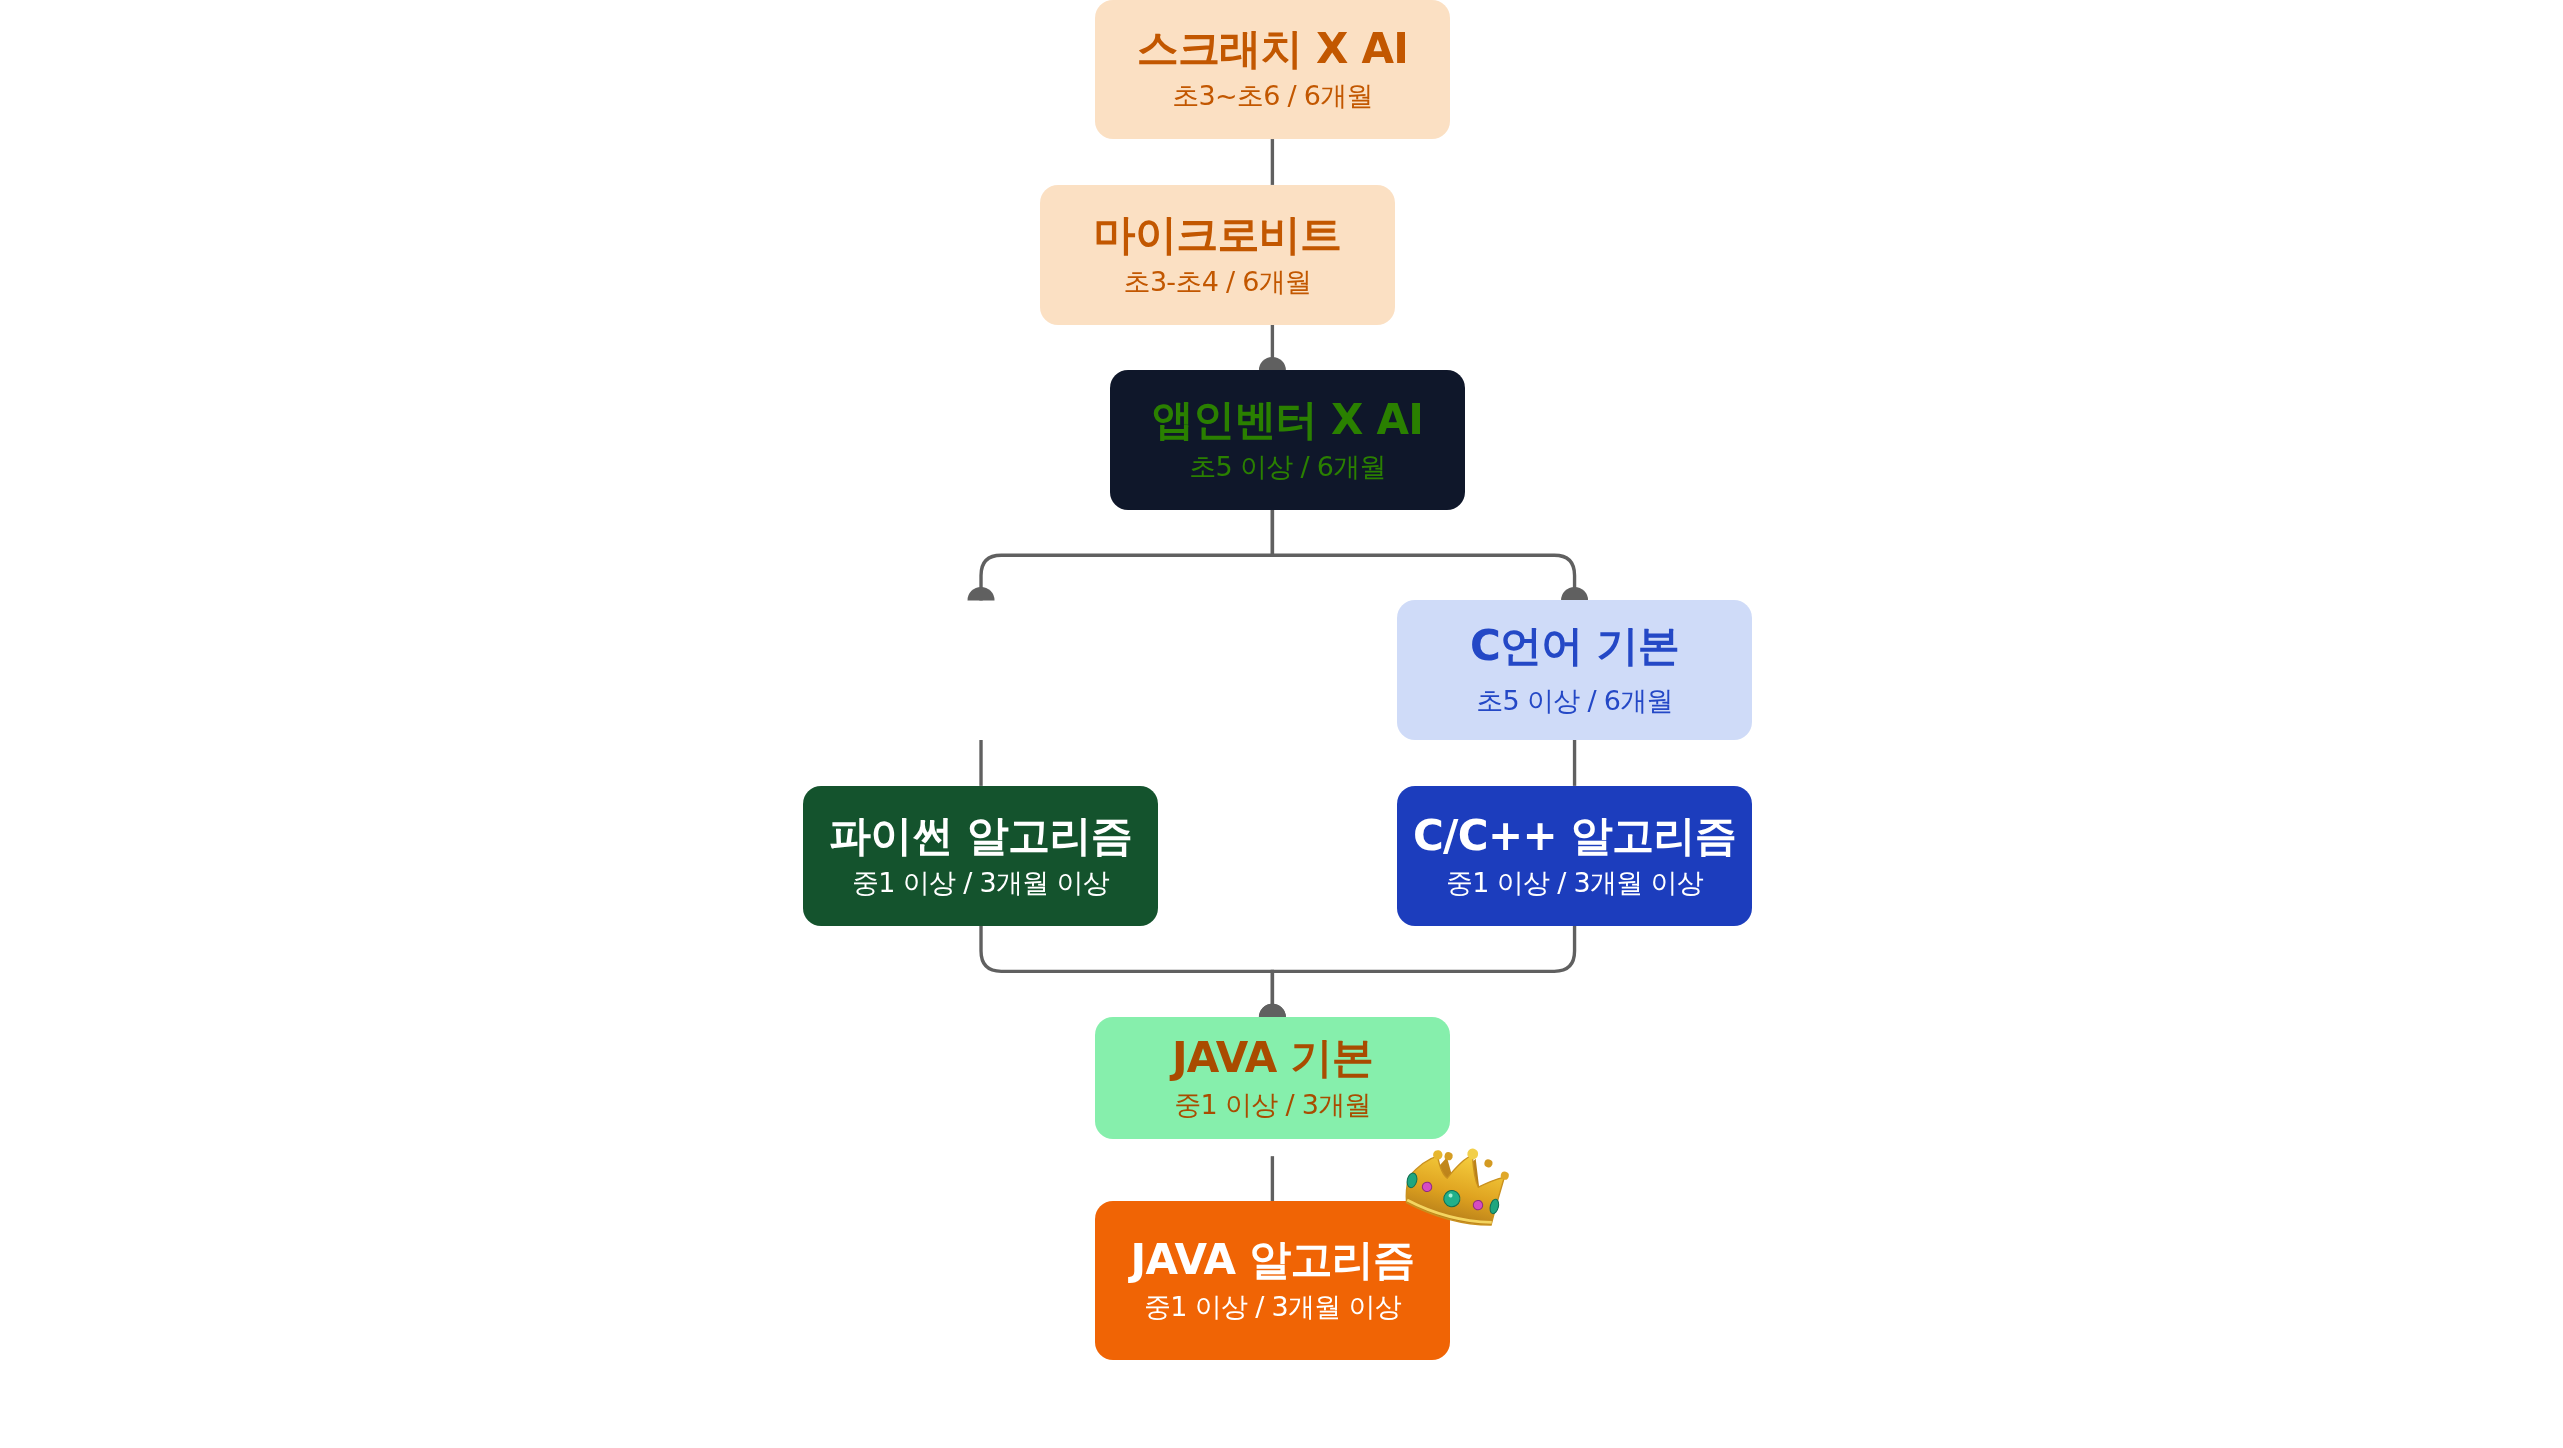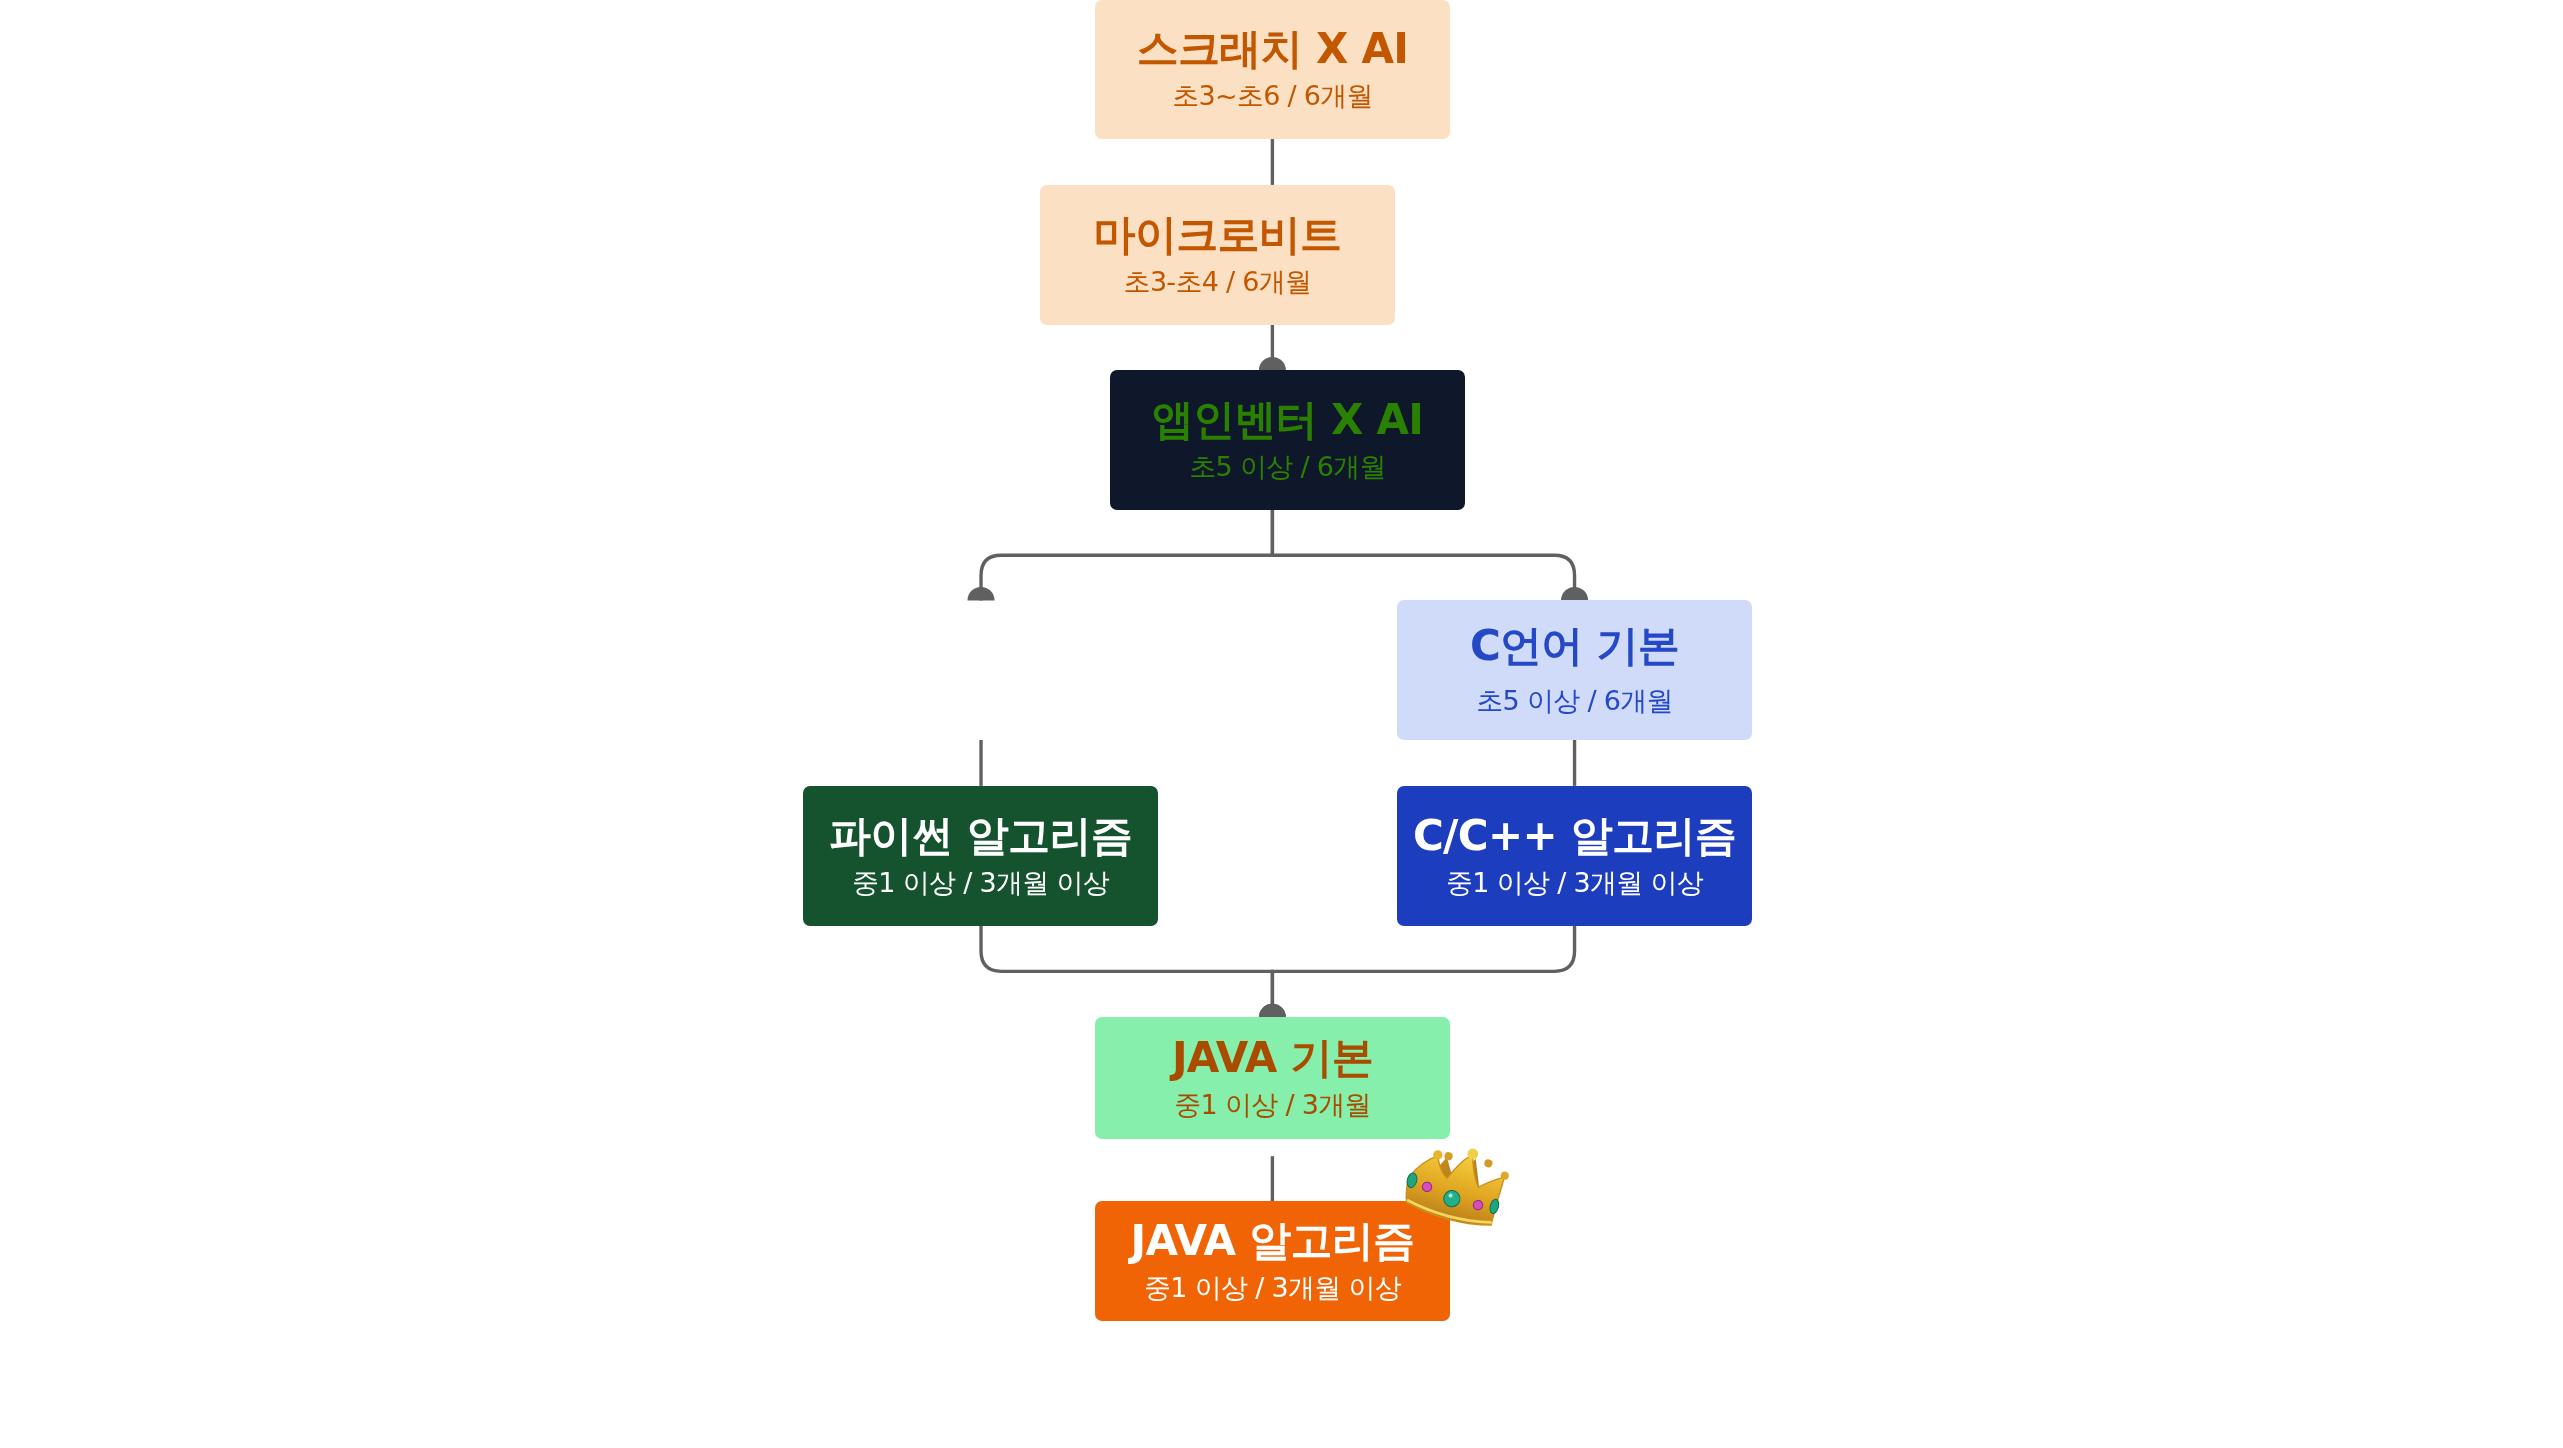--- a/index.html
+++ b/index.html
@@ -1,20 +1,20 @@
 <!DOCTYPE html>
 <html style="font-size:10.8px"><head>
 <meta charset="utf-8">
 <style>
   html, body { margin: 0; padding: 0; background: #ffffff; }
   body { width: 2563px; height: 1449px; position: relative; overflow: hidden;
          font-family: "DejaVu Sans", "Liberation Sans", sans-serif; }
   #canvas { position: absolute; left: 0; top: 0; width: 2563px; height: 1449px; }
   svg.connectors { position: absolute; left: 0; top: 0; width: 2563px; height: 1449px; }
-  .node { position: absolute; box-sizing: border-box; border-radius: 7px;
+  .node { position: absolute; box-sizing: border-box; border-radius: 18px;
           display: flex; flex-direction: column; align-items: center; justify-content: center;
           text-align: center; }
   .node .title { font-weight: bold; font-size: 42px; line-height: 1.1; letter-spacing: -0.7px; white-space: nowrap; }
   .node .sub { font-size: 27px; line-height: 1.2; margin-top: 8px; white-space: nowrap; letter-spacing: -0.7px; }
   .crown { position: absolute; left: 1396px; top: 1141px; width: 115px; height: 101px; }
 </style>
 </head>
 <body>
 
 <div id="canvas">
@@ -60,21 +60,21 @@
     <div class="sub">중1 이상 / 3개월 이상</div>
   </div>
   <div class="node" id="node-6" style="left: 1397px; top: 786px; width: 355px; height: 140px; background: rgb(28, 61, 189); color: rgb(255, 255, 255);">
     <div class="title">C/C++ 알고리즘</div>
     <div class="sub">중1 이상 / 3개월 이상</div>
   </div>
   <div class="node" id="node-7" style="left: 1095px; top: 1017px; width: 355px; height: 122px; background: #86efac; color: rgb(169, 76, 0);">
     <div class="title">JAVA 기본</div>
     <div class="sub">중1 이상 / 3개월</div>
   </div>
-  <div class="node" id="node-8" style="left: 1095px; top: 1201px; width: 355px; height: 120px; background: rgb(240, 100, 5); color: rgb(255, 255, 255);">
+  <div class="node" id="node-8" style="left: 1095px; top: 1201px; width: 355px; height: 159px; background: rgb(240, 100, 5); color: rgb(255, 255, 255);">
     <div class="title">JAVA 알고리즘</div>
     <div class="sub">중1 이상 / 3개월 이상</div>
   </div>
 
   <svg class="crown" viewBox="0 0 170 150" xmlns="http://www.w3.org/2000/svg">
     <defs>
       <linearGradient id="gold" x1="0" y1="0" x2="0" y2="1">
         <stop offset="0" stop-color="#F6CF3E"></stop>
         <stop offset="0.6" stop-color="#DFA320"></stop>
         <stop offset="1" stop-color="#B9801A"></stop>

